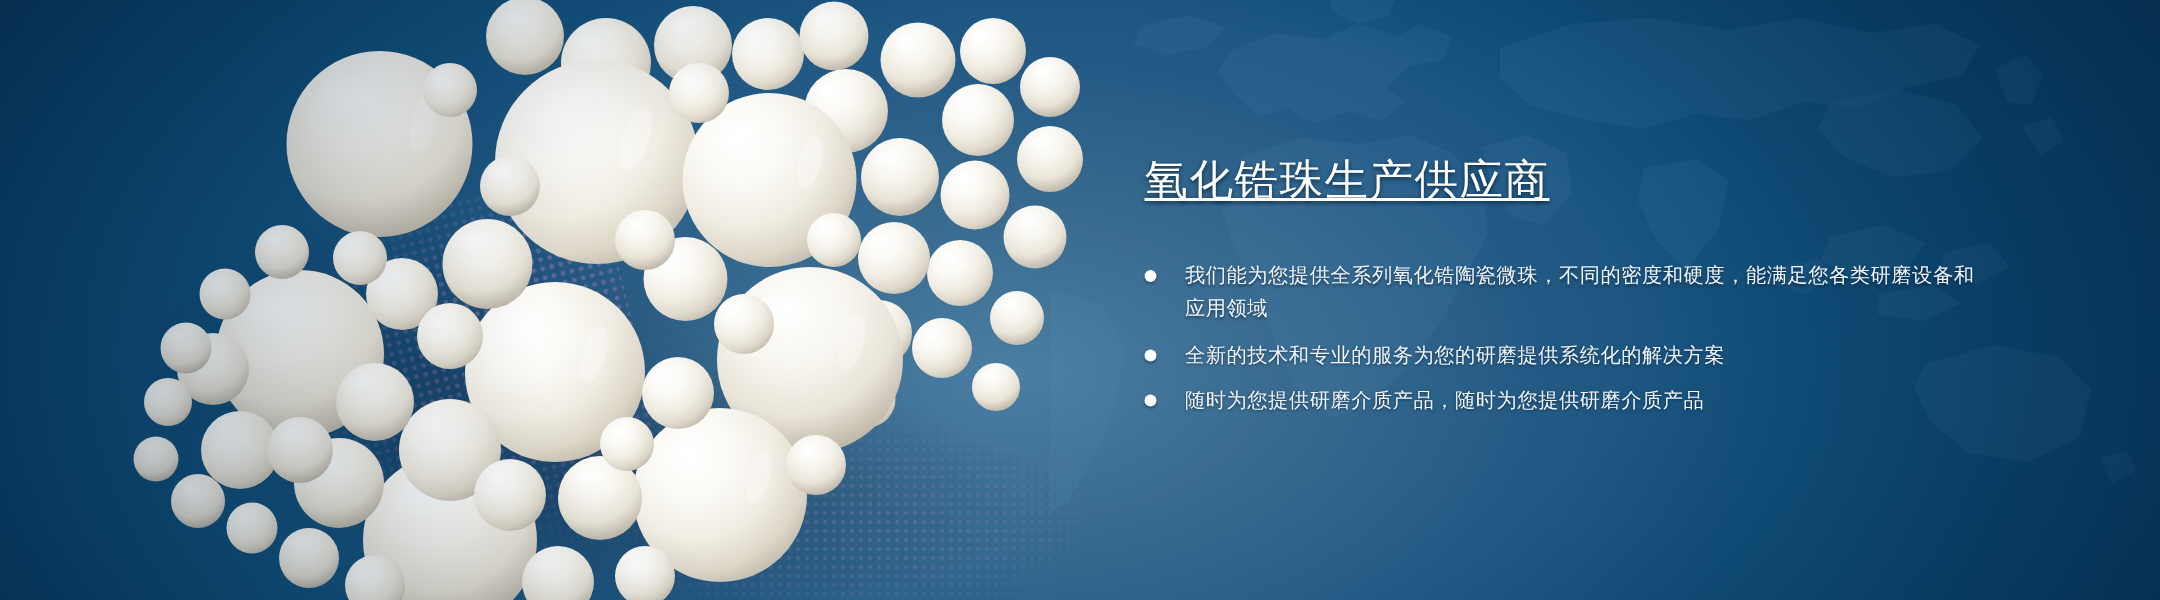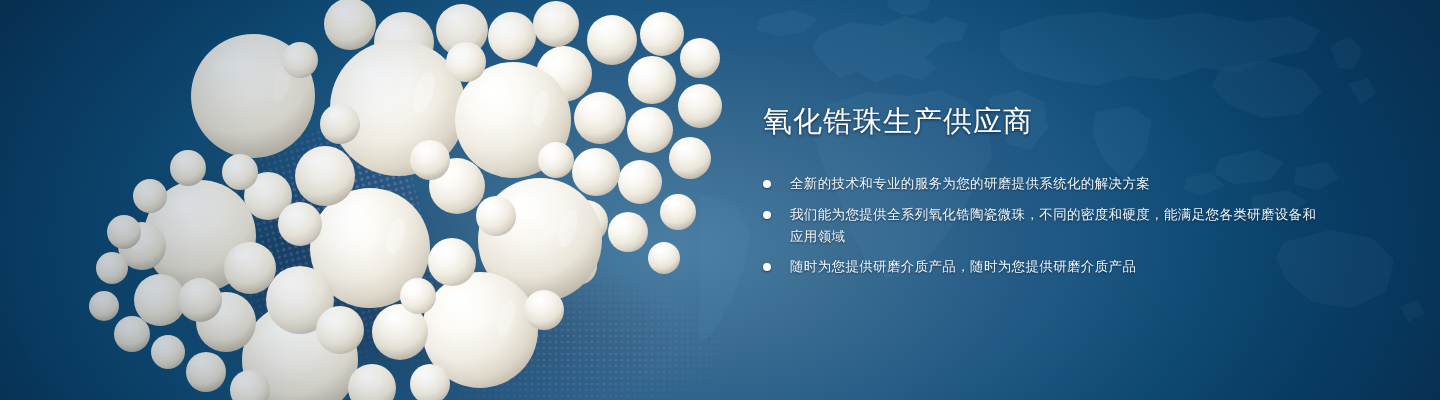--- a/index.html
+++ b/index.html
@@ -78,20 +78,21 @@
   }
   .headline{
     margin:0;
     font-size:29px;
     font-weight:400;
     line-height:1.2;
     letter-spacing:1px;
     color:#ffffff;
     text-shadow:0 1px 3px rgba(2,22,42,.75);
     white-space:nowrap;
+    text-decoration:underline;
   }
 
   .bullets{
     list-style:none;
     margin:34px 0 0 0;
     padding:0;
   }
   .bullet{
     position:relative;
     padding-left:27px;
@@ -344,25 +345,25 @@
   </div>
 
   <div class="bg-vignette"></div>
 
   <div class="copy">
     <h1 class="headline">氧化锆珠生产供应商</h1>
 
     <ul class="bullets">
       <li class="bullet">
         <span class="dot"></span>
-        <span>全新的技术和专业的服务为您的研磨提供系统化的解决方案</span>
+        <span>我们能为您提供全系列氧化锆陶瓷微珠，不同的密度和硬度，能满足您各类研磨设备和应用领域</span>
       </li>
       <li class="bullet">
         <span class="dot"></span>
-        <span>我们能为您提供全系列氧化锆陶瓷微珠，不同的密度和硬度，能满足您各类研磨设备和应用领域</span>
+        <span>全新的技术和专业的服务为您的研磨提供系统化的解决方案</span>
       </li>
       <li class="bullet">
         <span class="dot"></span>
         <span>随时为您提供研磨介质产品，随时为您提供研磨介质产品</span>
       </li>
     </ul>
   </div>
 
 </div>
 

